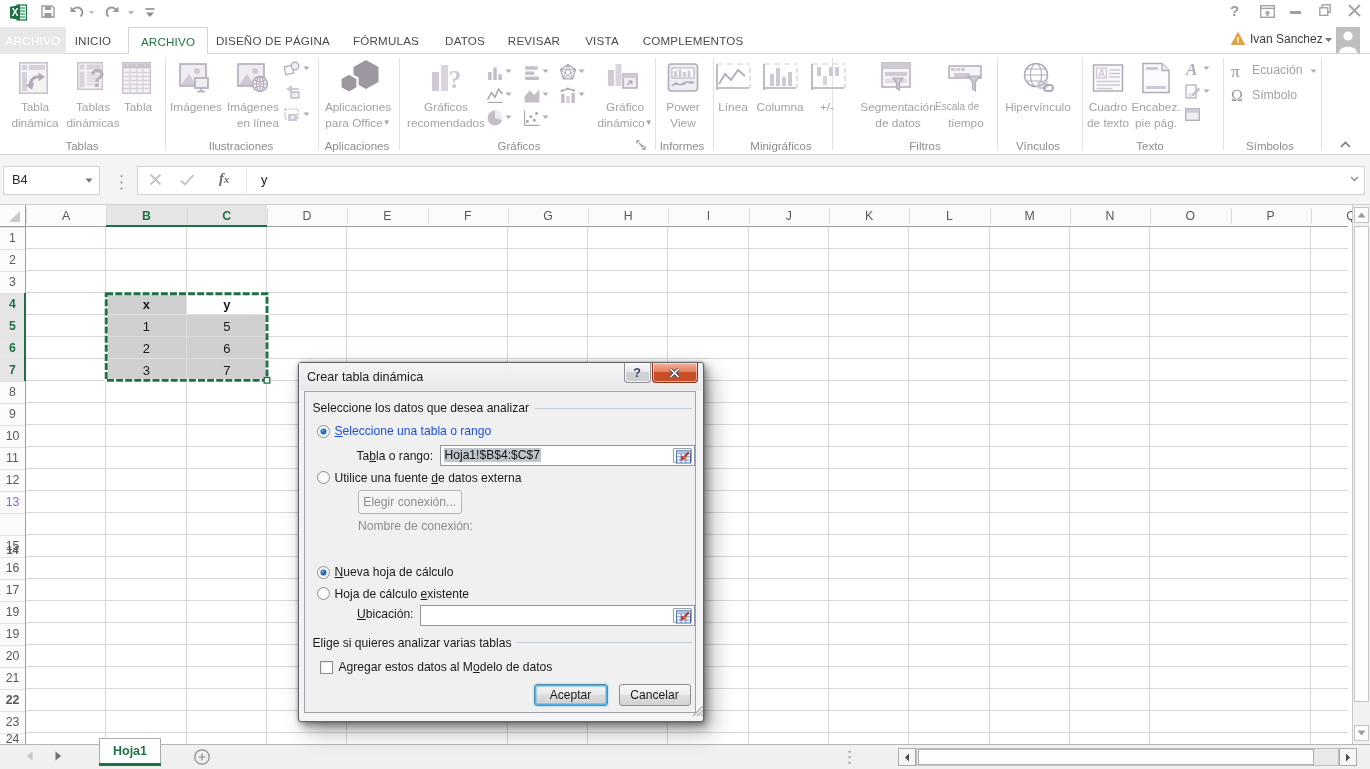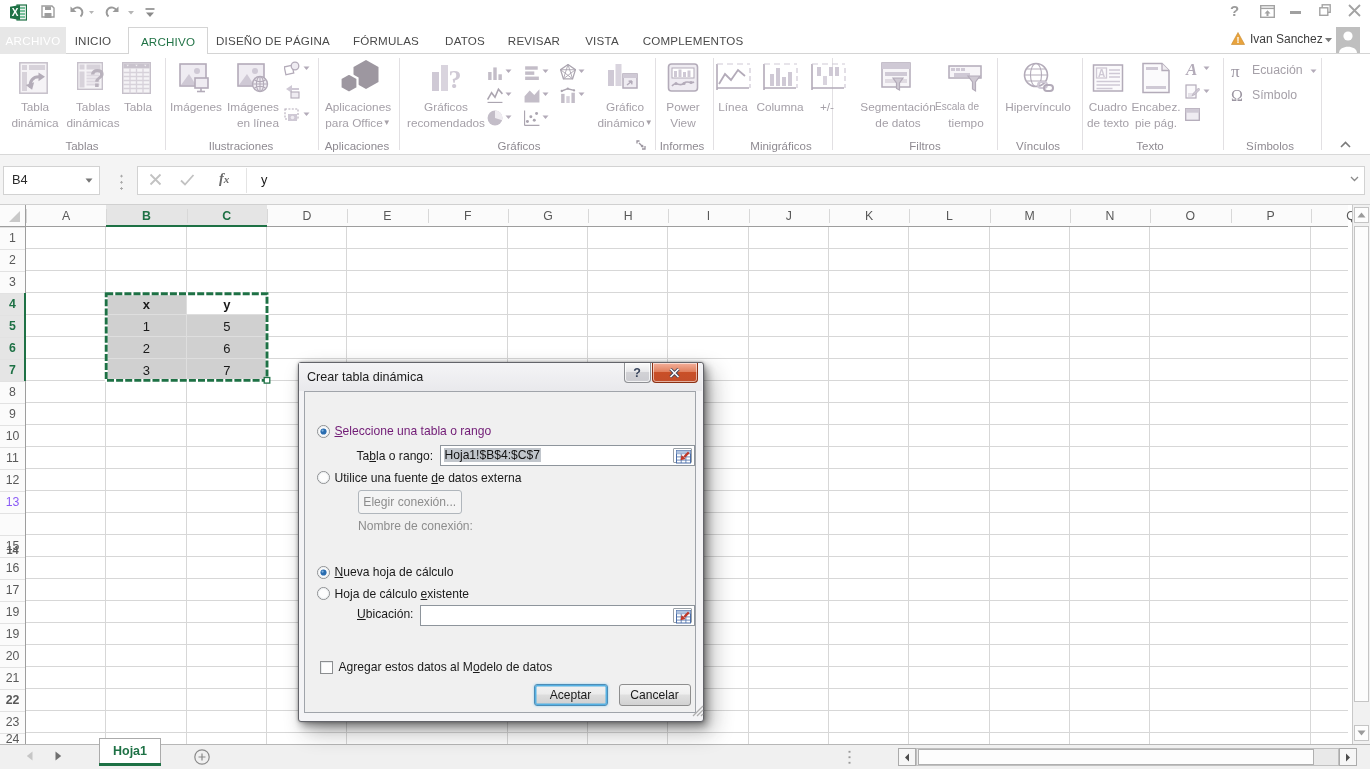--- a/index.html
+++ b/index.html
@@ -688,29 +688,33 @@
  <div class="abs ctr" style="left:324.5px;top:0;width:27px;height:20px;border:1px solid #8e9094;border-top:none;border-radius:0 0 4px 4px;background:linear-gradient(#fbfbfb,#e8e8ea 45%,#d2d2d6 50%,#cbcbd0);box-shadow:inset 0 0 0 1px rgba(255,255,255,.75);color:#39455c;font-weight:bold;font-size:12.5px">?</div>
  <div class="abs ctr" style="left:352.5px;top:0;width:46px;height:20px;border:1px solid #8c3013;border-top:none;border-radius:0 0 4px 4px;background:linear-gradient(#f4b09b,#e0815f 45%,#c94f27 50%,#c34e2a);box-shadow:inset 0 0 0 1px rgba(255,255,255,.55)">
    <svg width="11" height="10" viewBox="0 0 11 10">
           <path d="M1.5 1 L9.5 9 M9.5 1 L1.5 9" stroke="#3c455c" stroke-width="3.2"></path>
           <path d="M1.5 1 L9.5 9 M9.5 1 L1.5 9" stroke="#fff" stroke-width="1.6"></path>
         </svg>
  </div>
 
  <div class="abs" style="left:5px;top:28px;width:392px;height:322px;background:#f0f0f0;border:1px solid #a0a4aa"></div>
 </div>
+<div class="abs" style="left:312.5px;top:400px;width:379.0px;height:16px;display:flex;align-items:center;color:#1a1a1a;font-size:12.1px">
+      <span style="white-space:nowrap">Seleccione los datos que desea analizar</span>
+      <span style="flex:1;height:1px;background:#bfcdd9;margin-left:6px"></span>
+    </div>
 <div class="abs" style="left:316.5px;top:424.5px;width:13px;height:13px">
 <svg width="13" height="13" viewBox="0 0 13 13">
 <circle cx="6.5" cy="6.5" r="6" fill="#fdfdfd" stroke="#8c8e90" stroke-width="1"></circle>
 <circle cx="6.5" cy="6.5" r="5" fill="none" stroke="#e7eaec" stroke-width="1"></circle>
 <circle cx="6.5" cy="6.5" r="3.1" fill="#2a6db0"></circle>
         <circle cx="5.6" cy="5.6" r="1.1" fill="#7db2e0"></circle>
       </svg>
     </div>
-<div class="abs" style="left:334.5px;top:423px;height:16px;line-height:16px;color:#701a75;font-size:12.1px;white-space:nowrap"><u>S</u>eleccione una tabla o rango</div>
+<div class="abs" style="left:334.5px;top:423px;height:16px;line-height:16px;color:#1d4ed8;font-size:12.1px;white-space:nowrap"><u>S</u>eleccione una tabla o rango</div>
 <div class="abs" style="left:356.5px;top:447.5px;height:16px;line-height:16px;color:#1a1a1a;font-size:12.1px;white-space:nowrap">Ta<u>b</u>la o rango:</div>
 <div class="abs" style="left:439.5px;top:444.5px;width:255px;height:21.5px;background:#fff;border:1px solid #8e959c"></div>
 <div class="abs" style="left:443.5px;top:448px;height:14px;background:#c1c6cc;display:flex;align-items:center;color:#111;font-size:12.1px;padding:0 1px">Hoja1!$B$4:$C$7</div>
 <div class="abs" style="left:673px;top:447.5px;width:19px;height:15.5px;background:#fff;border:1px solid #9aa1a8;border-radius:1px">
 <svg width="19" height="15.5" viewBox="0 0 19 15.5">
 <rect x="2.5" y="1.5" width="14" height="12.5" fill="#fff" stroke="#4a6da8" stroke-width="1"></rect>
 <path d="M2.5 4.7 h14 M2.5 7.9 h14 M2.5 11.1 h14 M7.2 1.5 v12.5 M11.9 1.5 v12.5" stroke="#4a6da8" stroke-width="0.8"></path>
 <rect x="2.5" y="1.5" width="14" height="3.2" fill="#b0c4e0"></rect>
 <path d="M14.8 3.4 L10.2 8" stroke="#c23828" stroke-width="2.2"></path>
 <path d="M6.5 11.2 L11.6 10.1 L7.6 6.1 Z" fill="#c23828"></path>
@@ -745,20 +749,24 @@
 <div class="abs" style="left:419.5px;top:604.5px;width:275px;height:21.5px;background:#fff;border:1px solid #8e959c"></div>
 <div class="abs" style="left:673px;top:607.5px;width:19px;height:15.5px;background:#fff;border:1px solid #9aa1a8;border-radius:1px">
 <svg width="19" height="15.5" viewBox="0 0 19 15.5">
 <rect x="2.5" y="1.5" width="14" height="12.5" fill="#fff" stroke="#4a6da8" stroke-width="1"></rect>
 <path d="M2.5 4.7 h14 M2.5 7.9 h14 M2.5 11.1 h14 M7.2 1.5 v12.5 M11.9 1.5 v12.5" stroke="#4a6da8" stroke-width="0.8"></path>
 <rect x="2.5" y="1.5" width="14" height="3.2" fill="#b0c4e0"></rect>
 <path d="M14.8 3.4 L10.2 8" stroke="#c23828" stroke-width="2.2"></path>
 <path d="M6.5 11.2 L11.6 10.1 L7.6 6.1 Z" fill="#c23828"></path>
 </svg>
     </div>
+<div class="abs" style="left:312.5px;top:634.5px;width:379.0px;height:16px;display:flex;align-items:center;color:#1a1a1a;font-size:12.1px">
+      <span style="white-space:nowrap">Elige si quieres analizar varias tablas</span>
+      <span style="flex:1;height:1px;background:#bfcdd9;margin-left:6px"></span>
+    </div>
 <div class="abs" style="left:320px;top:660.5px;width:13px;height:13px;background:#fdfdfd;border:1px solid #8c8e90;box-shadow:inset 1px 1px 0 #e7eaec"></div>
 <div class="abs" style="left:338.5px;top:659px;height:16px;line-height:16px;color:#1a1a1a;font-size:12.1px;white-space:nowrap">Agregar estos datos al M<u>o</u>delo de datos</div>
 <div class="abs ctr" style="left:533.5px;top:683.5px;width:74px;height:22px;border-radius:3px;border:1px solid #4e8cb5;box-shadow:0 0 0 1.5px #55b2e4 inset, 0 0 2.5px #8fd0f2;background:linear-gradient(#f2f2f2,#ebebeb 45%,#dddddd 50%,#cfcfcf);color:#1a1a1a;font-size:12.1px">Aceptar</div>
 <div class="abs ctr" style="left:618.5px;top:683.5px;width:72px;height:22px;border-radius:3px;border:1px solid #8e8e8e;background:linear-gradient(#f5f5f5,#efefef 45%,#e0e0e0 50%,#d2d2d2);color:#1a1a1a;font-size:12.1px">Cancelar</div>
 <div class="abs" style="left:691px;top:704px;width:13px;height:13px">
       <svg width="13" height="13" viewBox="0 0 13 13">
 <path d="M12 2 L2 12 M12 6 L6 12 M12 10 L10 12" stroke="#aeaeae" stroke-width="1.3"></path>
       </svg>
     </div>
 </div>

